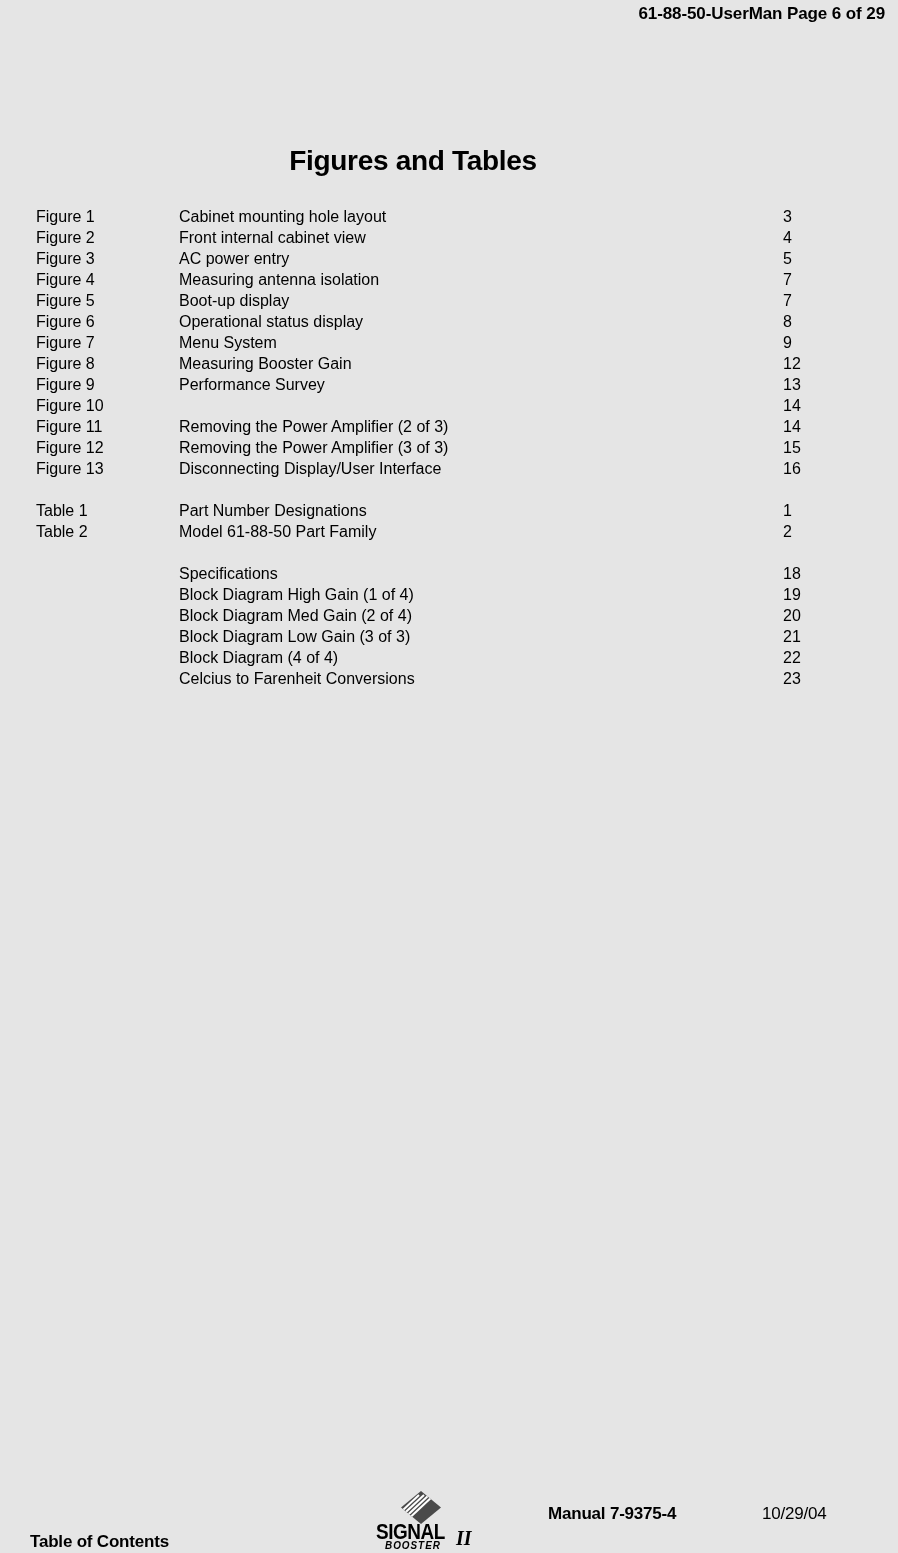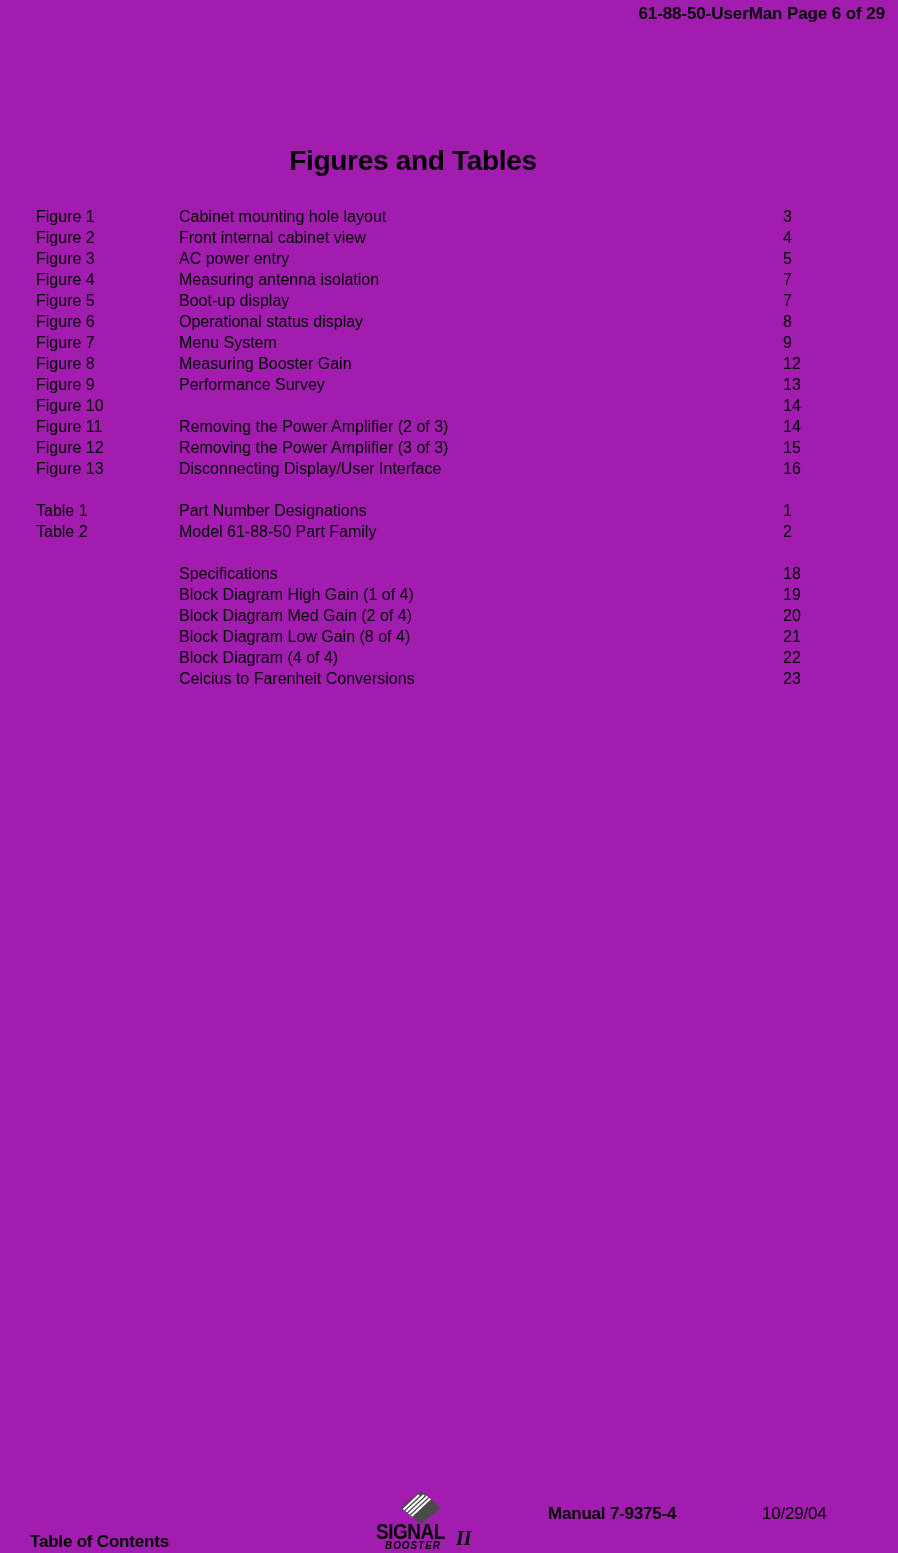--- a/index.html
+++ b/index.html
@@ -8,21 +8,21 @@
     background: #ffffff;
   }
   body {
     font-family: "Liberation Sans", sans-serif;
     color: #000000;
   }
   .page {
     position: relative;
     width: 898px;
     height: 1553px;
-    background: #a21caf;
+    background: #e5e5e5;
     overflow: hidden;
   }
 
   
   .page-header {
     position: absolute;
     top: 4px;
     right: 13px;
     font-size: 17px;
     font-weight: bold;
@@ -266,21 +266,21 @@
         <span class="col-desc">Block Diagram High Gain (1 of 4)</span>
         <span class="col-page">19</span>
       </div>
       <div class="toc-row">
         <span class="col-label"></span>
         <span class="col-desc">Block Diagram Med Gain (2 of 4)</span>
         <span class="col-page">20</span>
       </div>
       <div class="toc-row">
         <span class="col-label"></span>
-        <span class="col-desc">Block Diagram Low Gain (8 of 4)</span>
+        <span class="col-desc">Block Diagram Low Gain (3 of 3)</span>
         <span class="col-page">21</span>
       </div>
       <div class="toc-row">
         <span class="col-label"></span>
         <span class="col-desc">Block Diagram (4 of 4)</span>
         <span class="col-page">22</span>
       </div>
       <div class="toc-row">
         <span class="col-label"></span>
         <span class="col-desc">Celcius to Farenheit Conversions</span>

